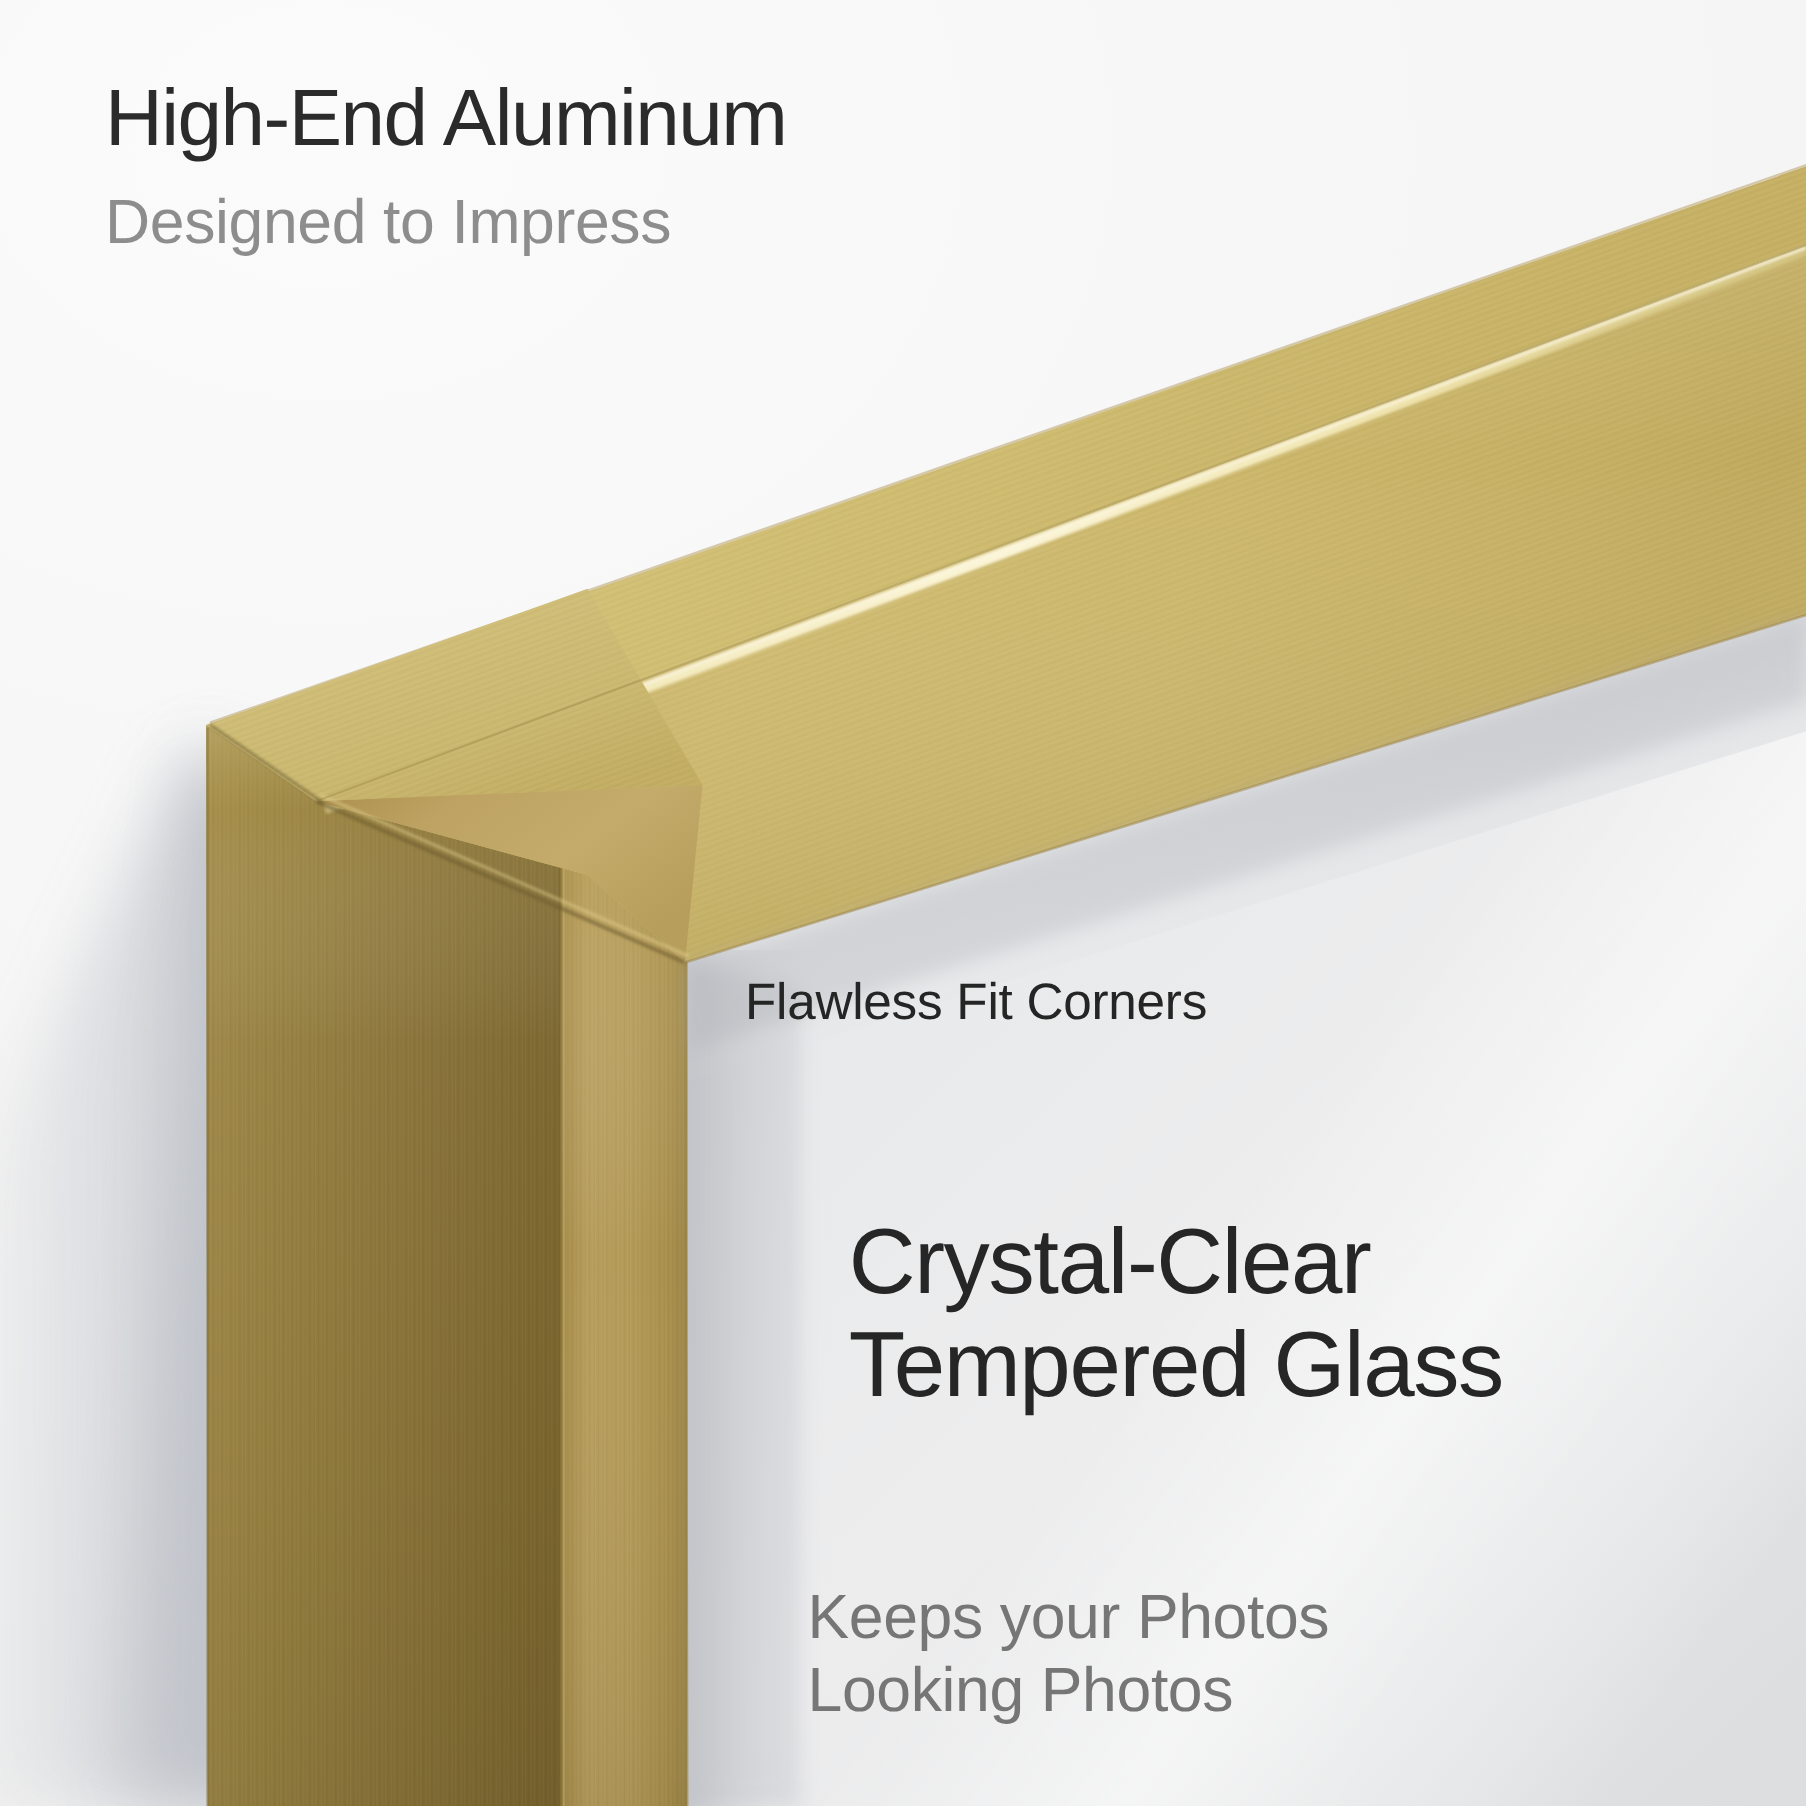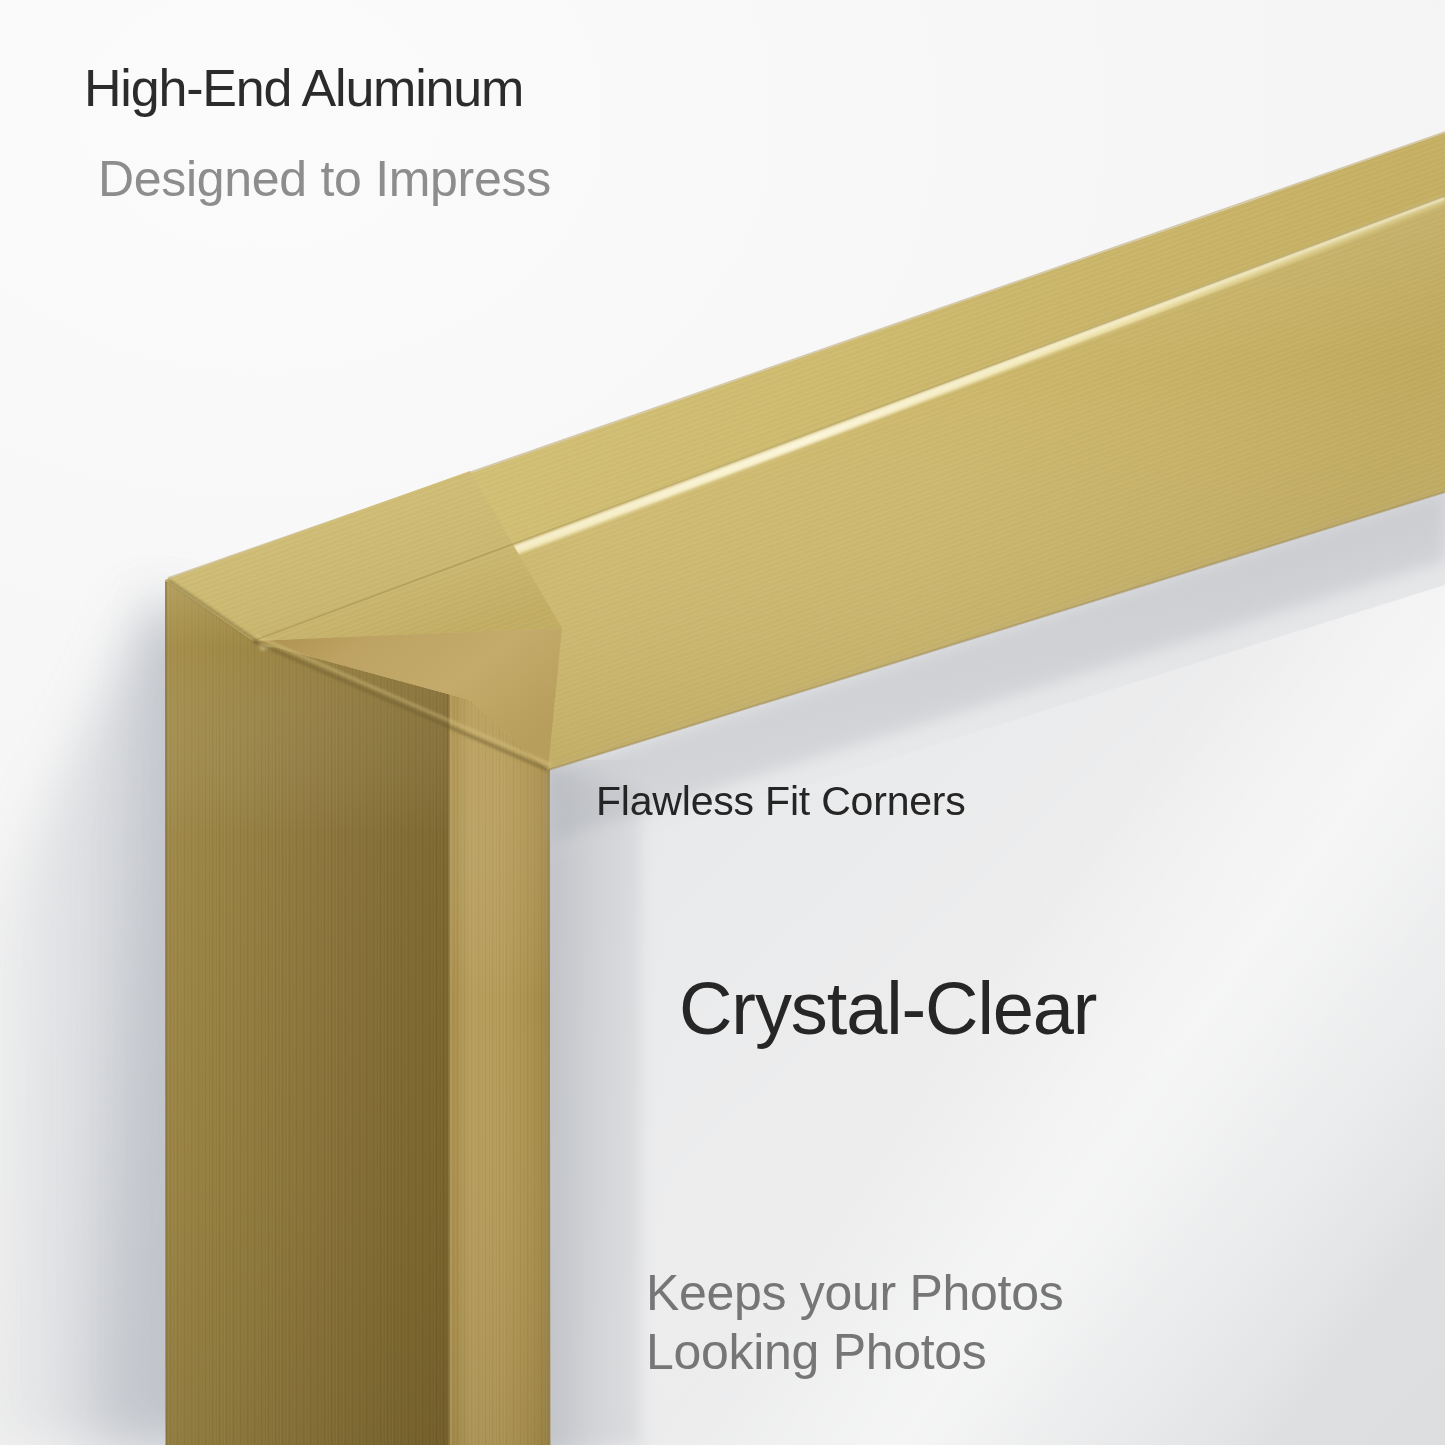--- a/index.html
+++ b/index.html
@@ -27,29 +27,29 @@
 
   
   .headline-block {
     position: absolute;
     left: 84px;
     top: 62px;
     width: 1000px;
   }
   .headline {
     margin: 0;
-    font-size: 52px;
+    font-size: 64px;
     font-weight: 400;
     letter-spacing: -1.2px;
     line-height: 1.0;
     color: #2b2b2b;
     white-space: nowrap;
   }
   .subhead {
-    margin: 14px;
+    margin: 0;
     padding-top: 26px;
     font-size: 50px;
     font-weight: 400;
     letter-spacing: -0.3px;
     line-height: 1.0;
     color: #8d8d8d;
     white-space: nowrap;
   }
 
   
@@ -361,20 +361,21 @@
 
       <path d="M 550,772 L 1445,494 L 1445,560 L 552,840 Z" fill="#a9acb2" opacity="0.3" filter="url(#fSoftBlur)"></path>
       <path d="M 550,772 L 640,790 L 640,1445 L 550,1445 Z" fill="#a9acb2" opacity="0.22" filter="url(#fSoftBlur)"></path>
     </svg>
   </div>
 
   <div class="glass-label">Flawless Fit Corners</div>
 
   <div class="glass-heading">
     <div class="glass-heading-line">Crystal-Clear</div>
+    <div class="glass-heading-line">Tempered Glass</div>
   </div>
 
   <div class="glass-sub">
     <div class="glass-sub-line">Keeps your Photos</div>
     <div class="glass-sub-line">Looking Photos</div>
   </div>
 
 </div>
 
 </body></html>

